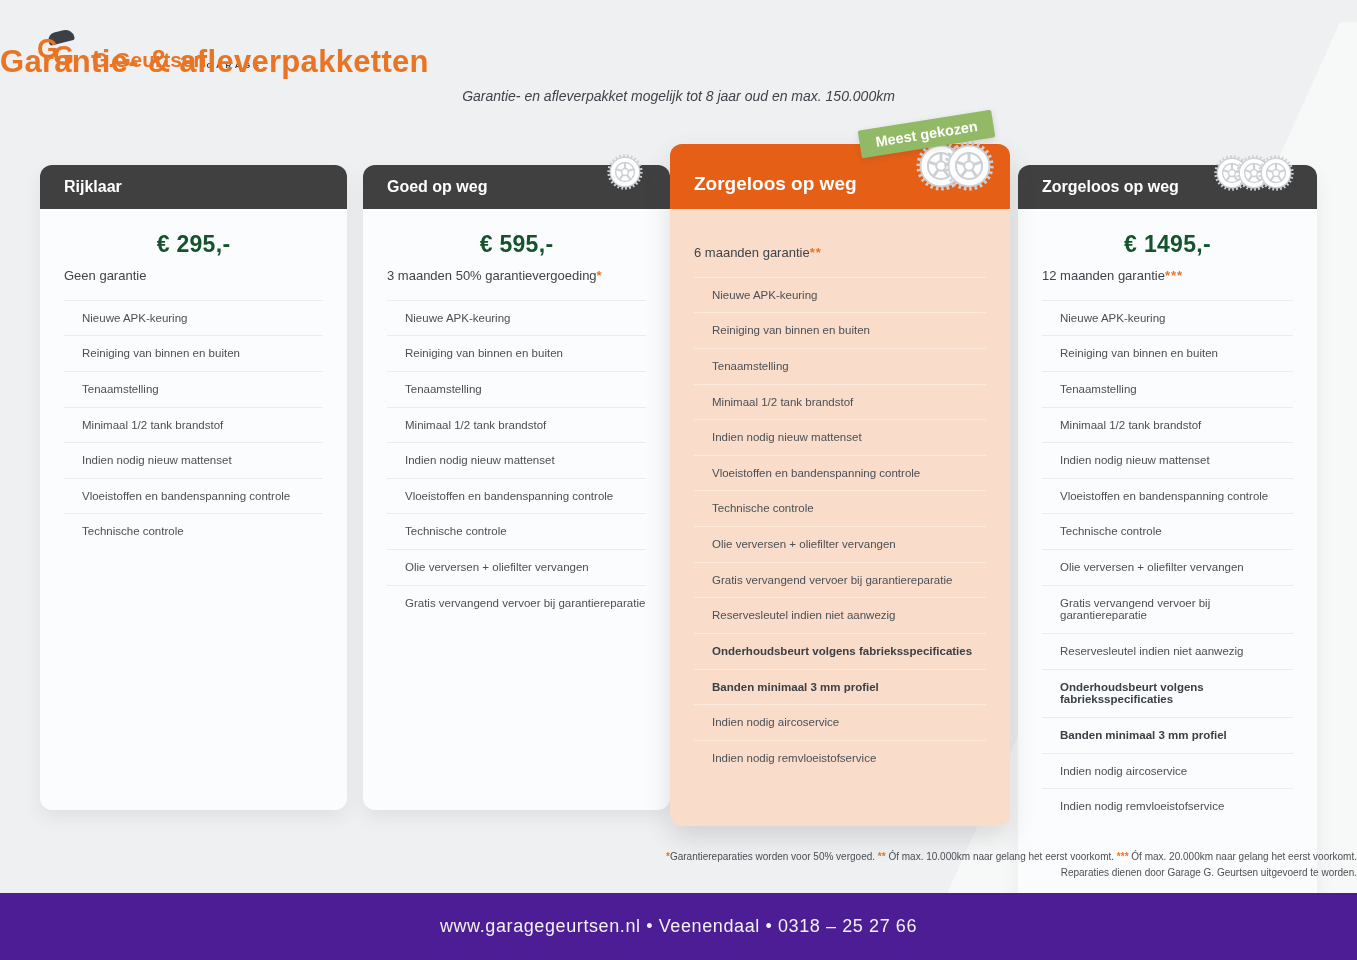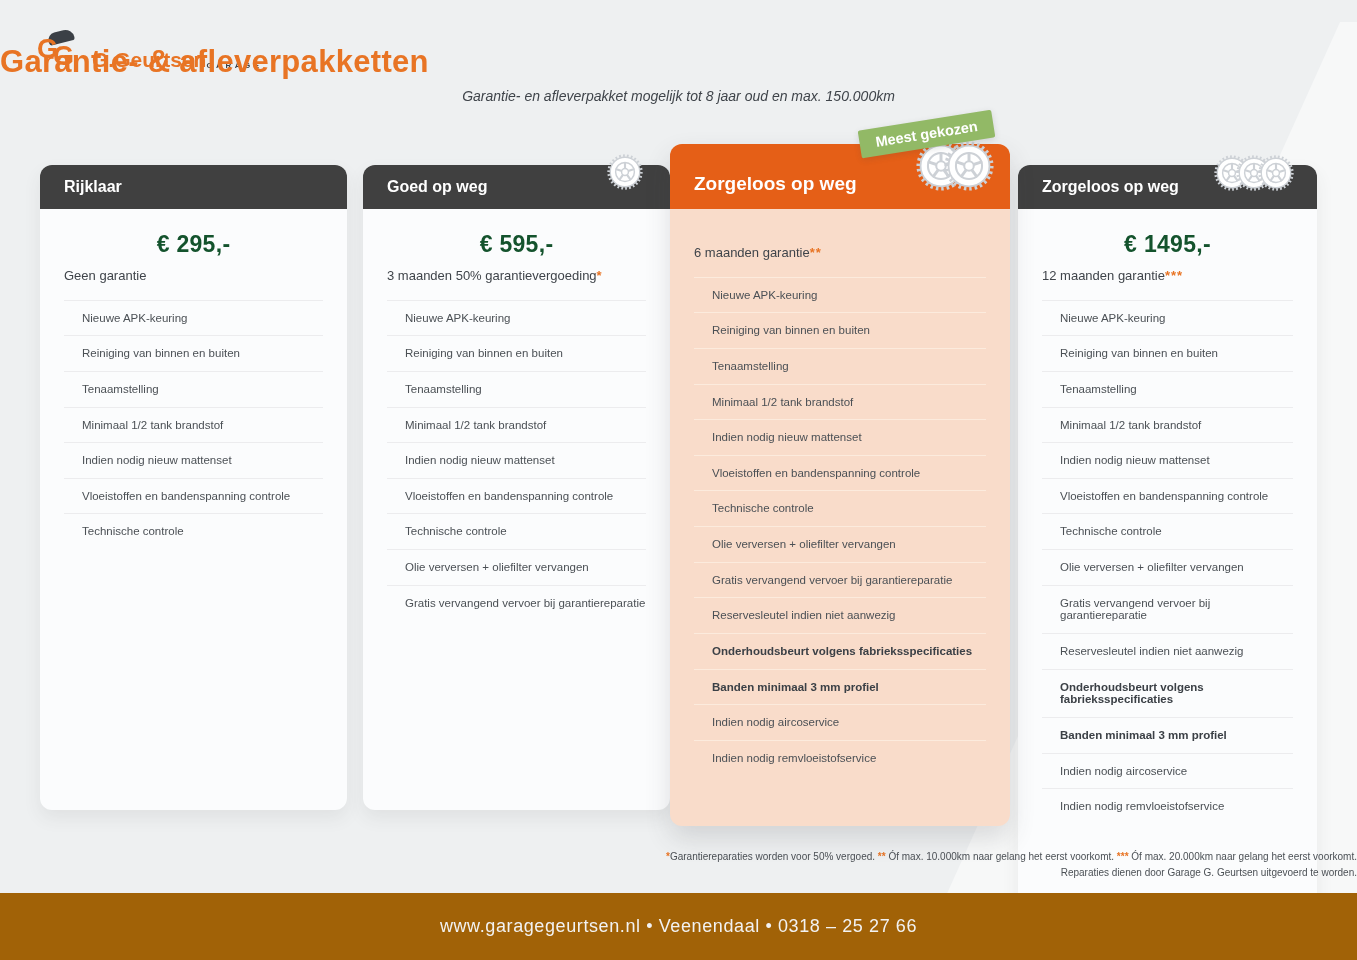--- a/index.html
+++ b/index.html
@@ -71,21 +71,21 @@
     font-size:11.5px;color:#4b5055;line-height:1.1;}
   .card--2 ul.features li{border-top-color:#fcebdd;}
   ul.features li.bold{font-weight:700;color:#3b4046;}
 
   
   .footnotes{position:absolute;left:0;top:849px;width:100%;text-align:right;
     font-size:10px;color:#4b5055;line-height:1.55;}
   .footnotes .fn-mark{color:#e87424;font-weight:700;}
 
   
-  .footer{position:absolute;left:0;bottom:0;width:100%;height:67px;background:#a16207;
+  .footer{position:absolute;left:0;bottom:0;width:100%;height:67px;background:#4c1d95;
     display:flex;align-items:center;justify-content:center;}
   .footer-text{color:#f2f2f2;font-size:18px;letter-spacing:0.6px;}
 </style>
 </head>
 <body>
 
 <svg width="0" height="0" style="position:absolute">
   <defs>
     <symbol id="wheel" viewBox="0 0 44 44">
       <circle cx="22" cy="22" r="20" fill="none" stroke="#cdd1d6" stroke-width="3.2" stroke-dasharray="2.2 2.6"></circle>

